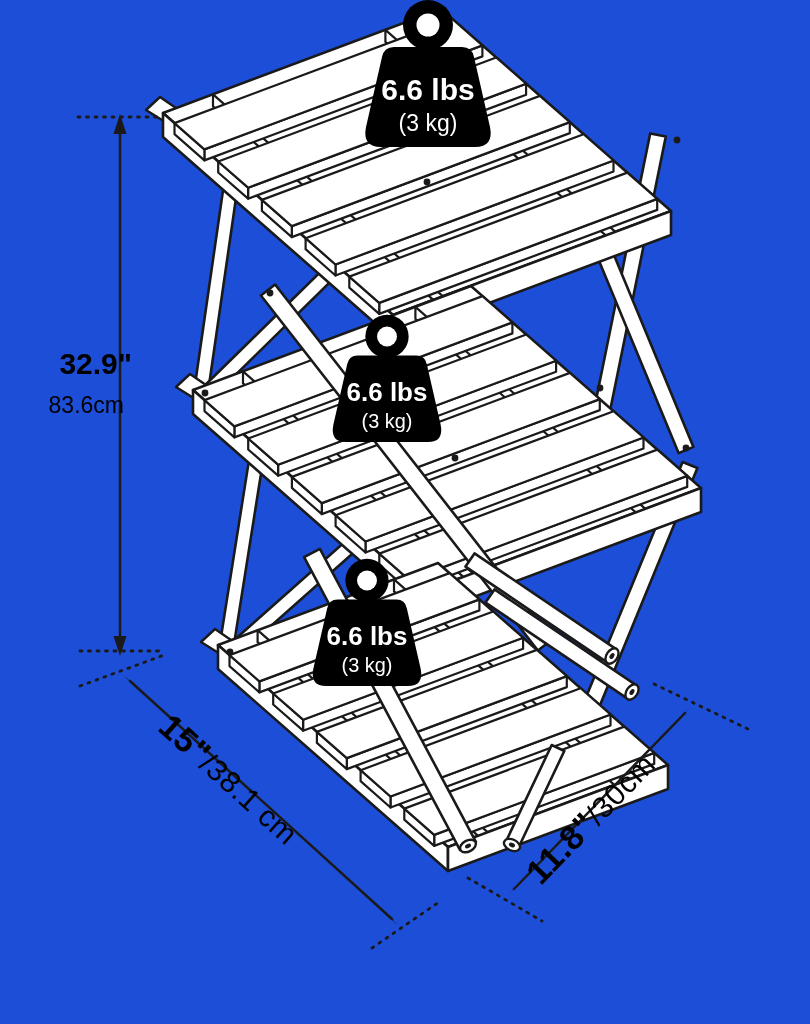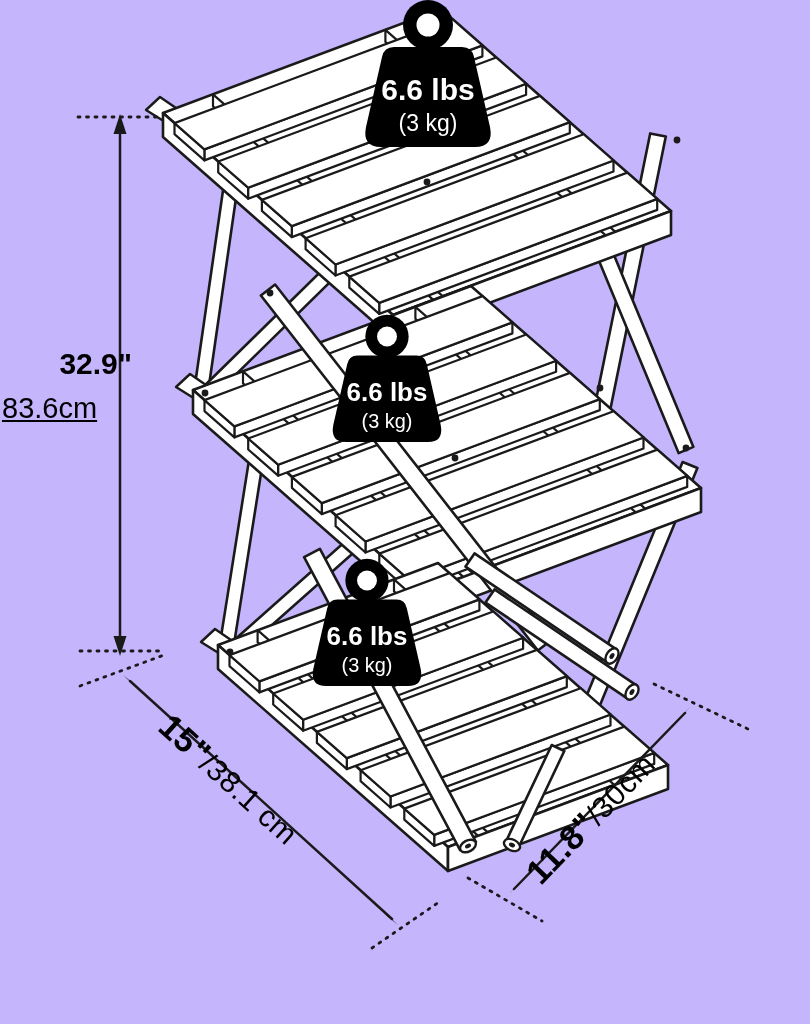--- a/index.html
+++ b/index.html
@@ -1,25 +1,25 @@
 <!DOCTYPE html>
 <html><head>
 <meta charset="utf-8">
 <style>
   html,body{margin:0;padding:0;background:#fff;}
-  .canvas{position:relative;width:810px;height:1024px;background:#c4b5fd;overflow:hidden;
+  .canvas{position:relative;width:810px;height:1024px;background:#1d4ed8;overflow:hidden;
           font-family:"Liberation Sans",sans-serif;color:#000;}
   #art{position:absolute;left:0;top:0;width:810px;height:1024px;}
   .weight-badge{position:absolute;}
   .weight-badge svg{display:block;width:100%;height:auto;}
   .wb-lbs{font-family:"Liberation Sans",sans-serif;font-weight:bold;}
   .wb-kg{font-family:"Liberation Sans",sans-serif;}
   .dim-text{position:absolute;white-space:nowrap;line-height:1.05;}
   .h-in{left:10px;top:348px;width:122px;text-align:right;font-size:30px;font-weight:bold;}
-  .h-cm{left:2px;top:393px;width:122px;text-align:left;font-size:29px;font-weight:normal;text-decoration:underline;}
+  .h-cm{left:2px;top:393px;width:122px;text-align:right;font-size:23px;font-weight:normal;}
   .w-label{left:176px;top:708px;transform:rotate(42deg);transform-origin:0 0;}
   .d-label{left:520px;top:866px;transform:rotate(-46deg);transform-origin:0 0;}
   .dim-big{font-size:34px;font-weight:bold;letter-spacing:0.5px;}
   .dim-small{font-size:30px;font-weight:normal;letter-spacing:0.5px;}
   .note{position:absolute;left:0;right:0;top:982px;text-align:center;
         font-size:25px;letter-spacing:0.2px;}
 </style>
 </head>
 <body>
 

